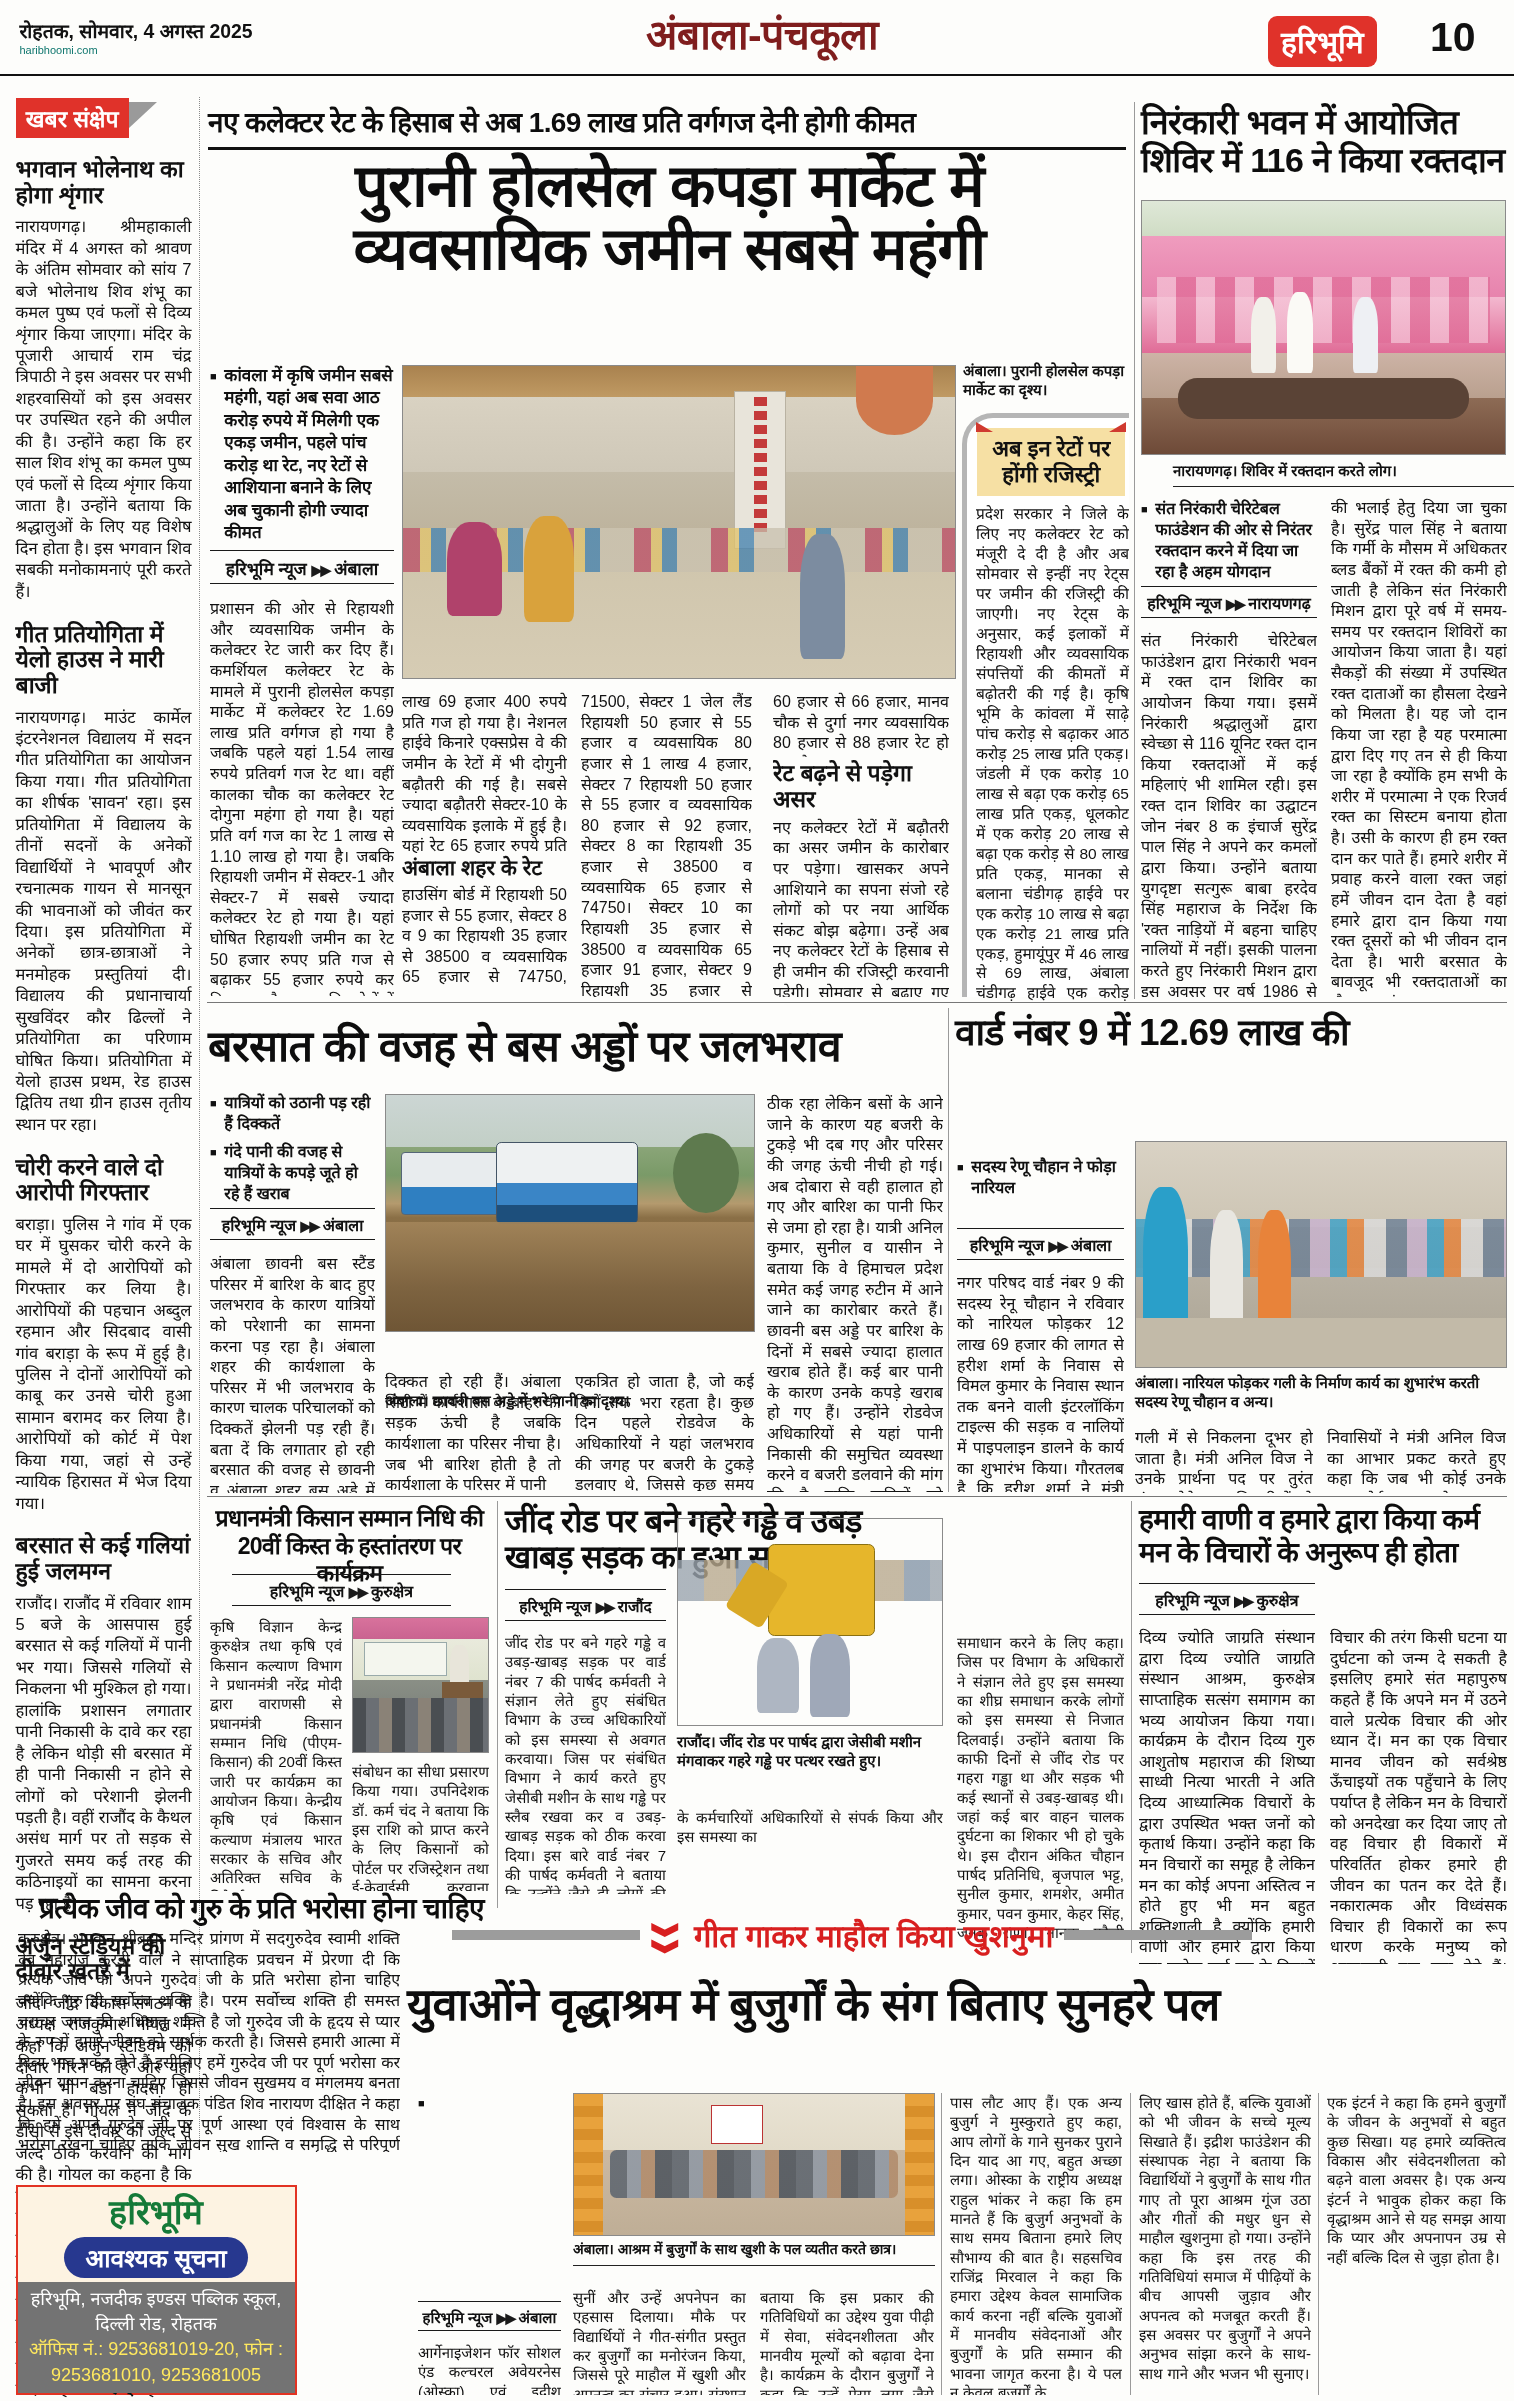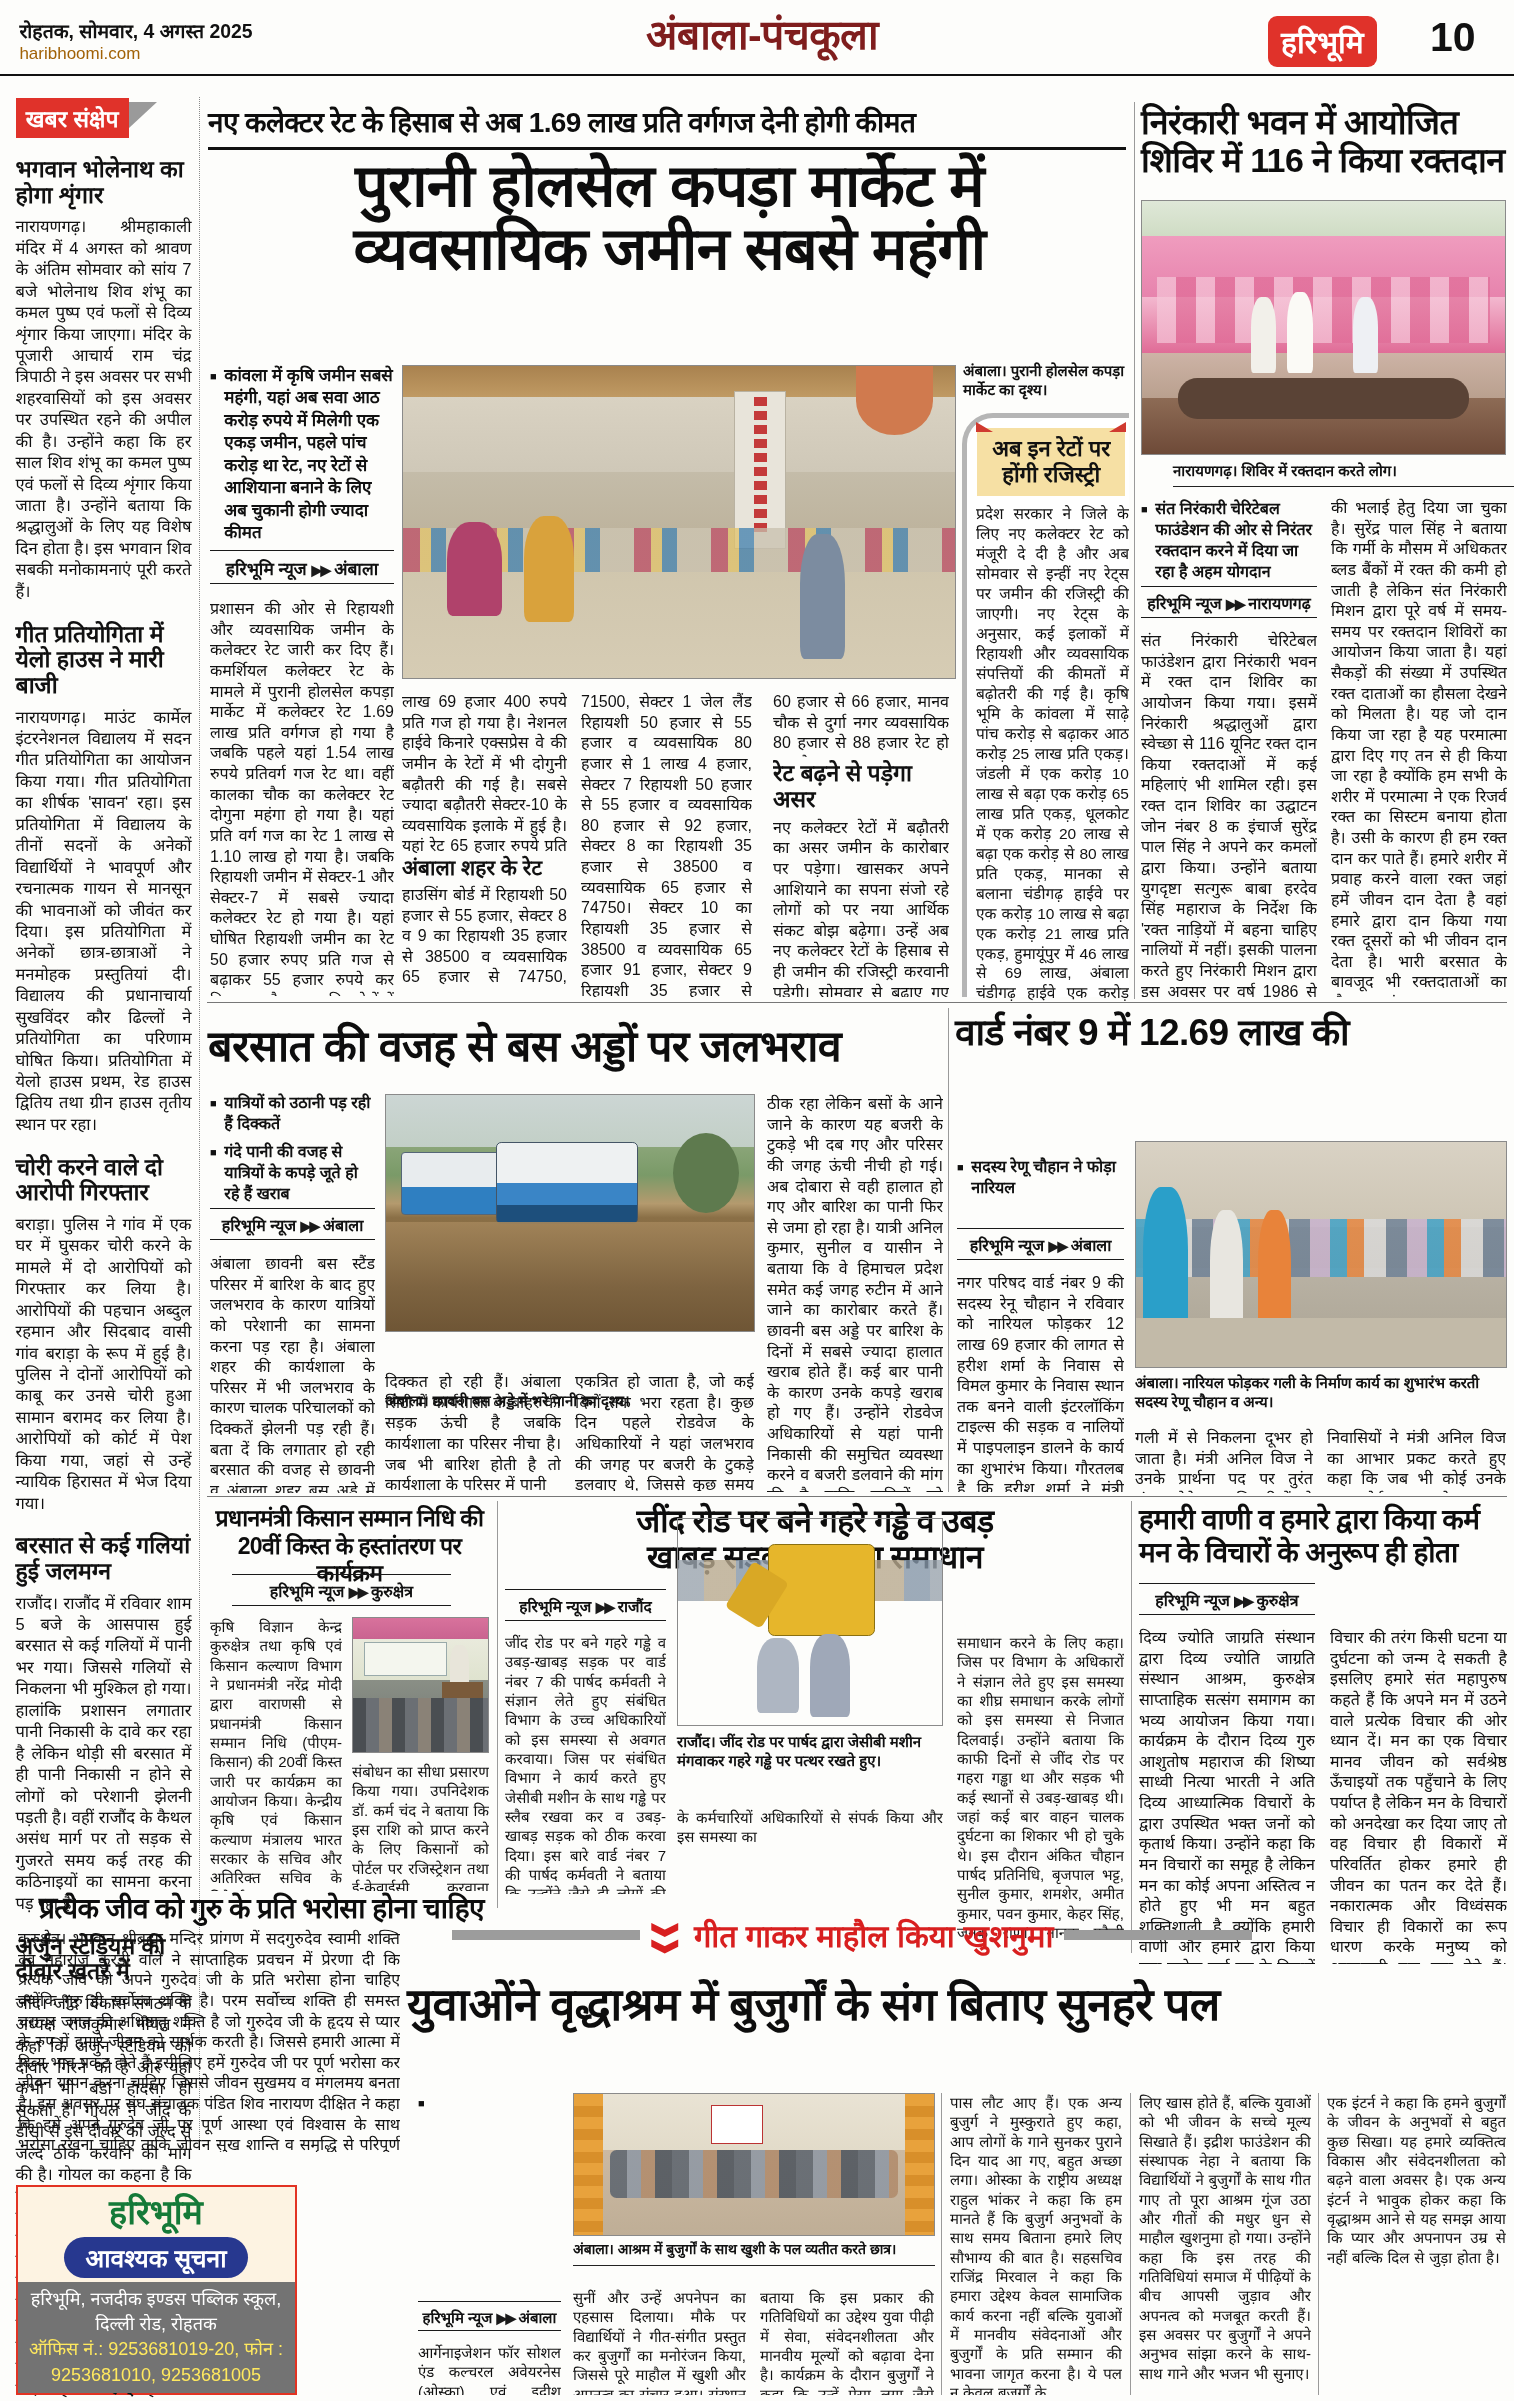--- a/index.html
+++ b/index.html
@@ -13,21 +13,21 @@
   .bullet-sq{font-size:11px;line-height:1;margin-top:5.8px;}
   .subhead{font-weight:800;font-size:21px;line-height:1.15;margin:2.6px 0 5.2px 0;}
   .photo{border:0.6px solid #8a8a8a;box-sizing:border-box;}
   .vrule{position:absolute;border-left:0.6px solid #9a9a9a;}
   .dotrule{position:absolute;border-left:1.3px dotted #8a8a8a;}
   .hrule{position:absolute;border-top:0.6px solid #777;}
   .headline-black{font-weight:800;color:#0d0d0d;letter-spacing:-0.6px;}
 
   
   .date-line{font-weight:800;font-size:19.4px;}
-  .site-line{font-size:17px;color:#a16207;}
+  .site-line{font-size:11px;color:#0f766e;}
   .edition{font-weight:900;font-size:41px;color:#7f1d1d;text-align:center;letter-spacing:-0.6px;}
   .brand-badge{background:#e0322a;color:#fff;font-weight:900;font-size:30px;border-radius:9px;padding:5.2px 13px;display:inline-block;}
   .pagenum{font-weight:900;font-size:41px;color:#111;}
   .mast-rule{position:absolute;left:0;top:74px;width:1514px;border-top:2.6px solid #111;}
 
   
   .sb-head{background:#e0322a;color:#fff;font-weight:900;font-size:23px;padding:3.9px 10.3px;display:inline-block;position:relative;}
   .sb-fold{position:absolute;right:-28px;top:3.9px;width:0;height:0;border-left:28px solid #9a9a9a;border-bottom:26px solid transparent;}
   .sb-item-h{font-weight:800;font-size:23px;line-height:1.12;margin:19.4px 0 7.7px 0;}
   .sb-body{font-size:16.5px;line-height:1.3;text-align:justify;}
@@ -244,21 +244,21 @@
   linear-gradient(180deg,#d8729c 0%,#c96390 16%,#e9eadc 16%,#dfe3cf 46%,#8a8f86 46%,#6f7570 100%);">
   <div class="abs" style="left:8%;top:18%;width:60%;height:24%;background:#f4f6ee;border:0.6px solid #9aa;"></div>
   <div class="abs" style="left:72%;top:20%;width:14%;height:34%;background:#e8e5da;border-radius:40% 40% 8% 8%;"></div>
   <div class="abs" style="left:66%;top:48%;width:30%;height:30%;background:#7a5a3a;"></div>
   <div class="abs" style="left:0;top:60%;width:100%;height:40%;background:repeating-linear-gradient(90deg,#4a4e52 0 13px,#6b6f74 13px 26px,#8a8277 26px 39px);"></div>
 </div>
 <div class="abs bodytext" style="left:352px;top:1762px;width:137px;height:129px;font-size:15px;">संबोधन का सीधा प्रसारण किया गया। उपनिदेशक डॉ. कर्म चंद ने बताया कि इस राशि को प्राप्त करने के लिए किसानों को पोर्टल पर रजिस्ट्रेशन तथा ई-केवाईसी करवाना जरूरी है। वरिष्ठ समन्वयक डॉ बलजीत सहारण ने किसानों को बताया कि इस कार्यक्रम के माध्यम से ये राशि किसानों के खाते में सीधी पहुंचती है। कार्यक्रम में कृषि विज्ञान केन्द्र के वैज्ञानिक, कृषि विभाग के खंड विकास अधिकारी, कृषि विकास अधिकारी तथा 150 से ज्यादा किसान शामिल हुए।</div>
 
 <div class="vrule" style="left:497px;top:1501px;height:407px;"></div>
 
-<div class="abs headline-black" style="left:505px;top:1503px;width:620px;font-size:32px;line-height:1.14;text-align:center;">
+<div class="abs headline-black" style="left:505px;top:1503px;width:620px;font-size:32px;line-height:1.14;">
   <div>जींद रोड पर बने गहरे गड्ढे व उबड़</div>
   <div>खाबड़ सड़क का हुआ समाधान</div>
 </div>
 <div class="abs byline" style="left:505px;top:1589px;width:161px;font-size:15.5px;">
   <span>हरिभूमि न्यूज</span>
   <span class="arrows">▶▶</span>
   <span>राजौंद</span>
 </div>
 <div class="abs bodytext" style="left:505px;top:1633px;width:161px;height:261px;font-size:15px;">जींद रोड पर बने गहरे गड्ढे व उबड़-खाबड़ सड़क पर वार्ड नंबर 7 की पार्षद कर्मवती ने संज्ञान लेते हुए संबंधित विभाग के उच्च अधिकारियों को इस समस्या से अवगत करवाया। जिस पर संबंधित विभाग ने कार्य करते हुए जेसीबी मशीन के साथ गड्ढे पर स्लैब रखवा कर व उबड़-खाबड़ सड़क को ठीक करवा दिया। इस बारे वार्ड नंबर 7 की पार्षद कर्मवती ने बताया कि उन्होंने जैसे ही लोगों की इस समस्या को समाचारपत्रों के माध्यम से पता चला तो इस बारे संबंधित विभाग</div>
 

